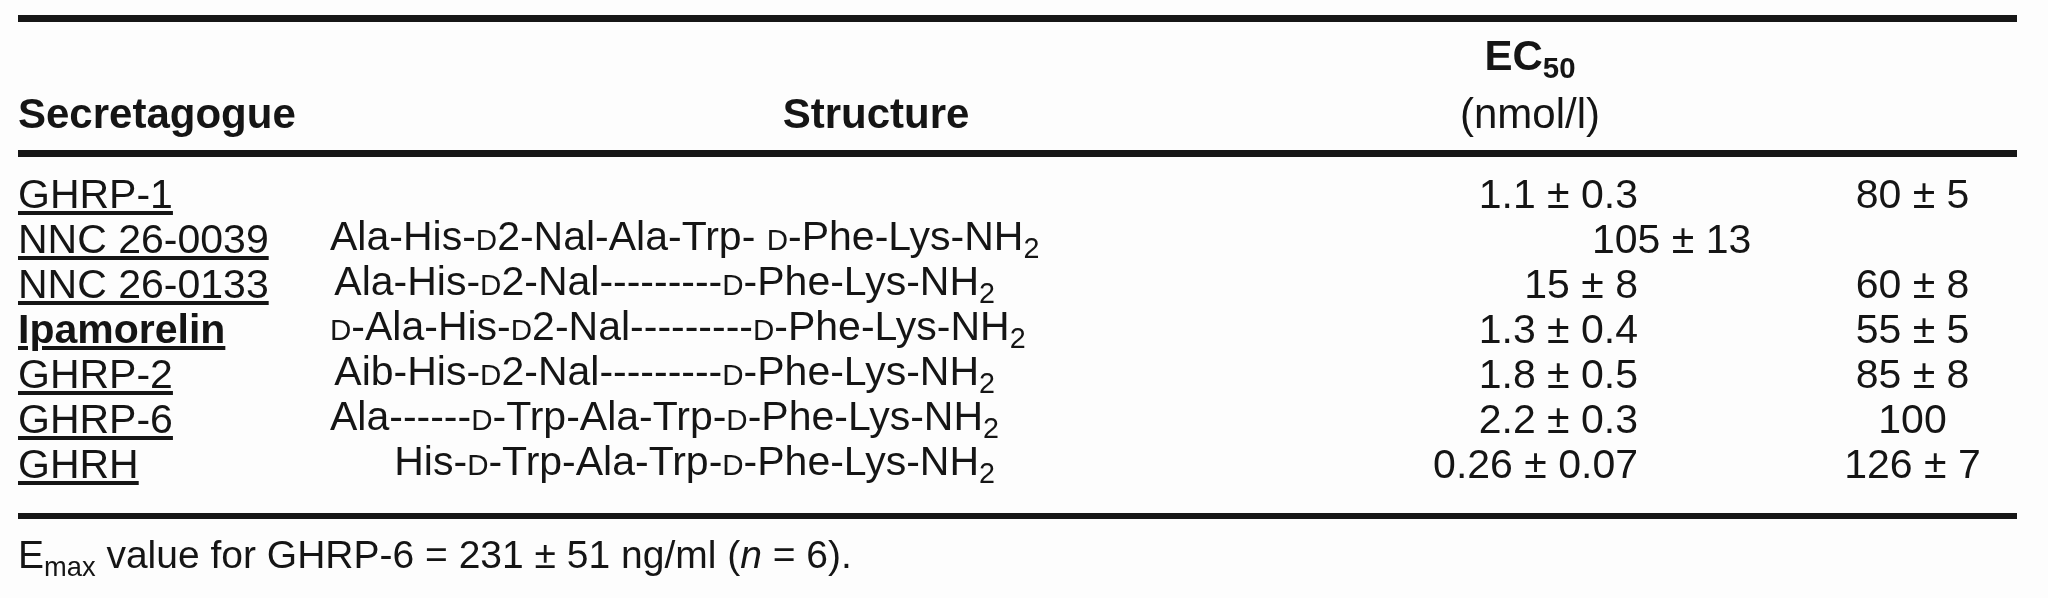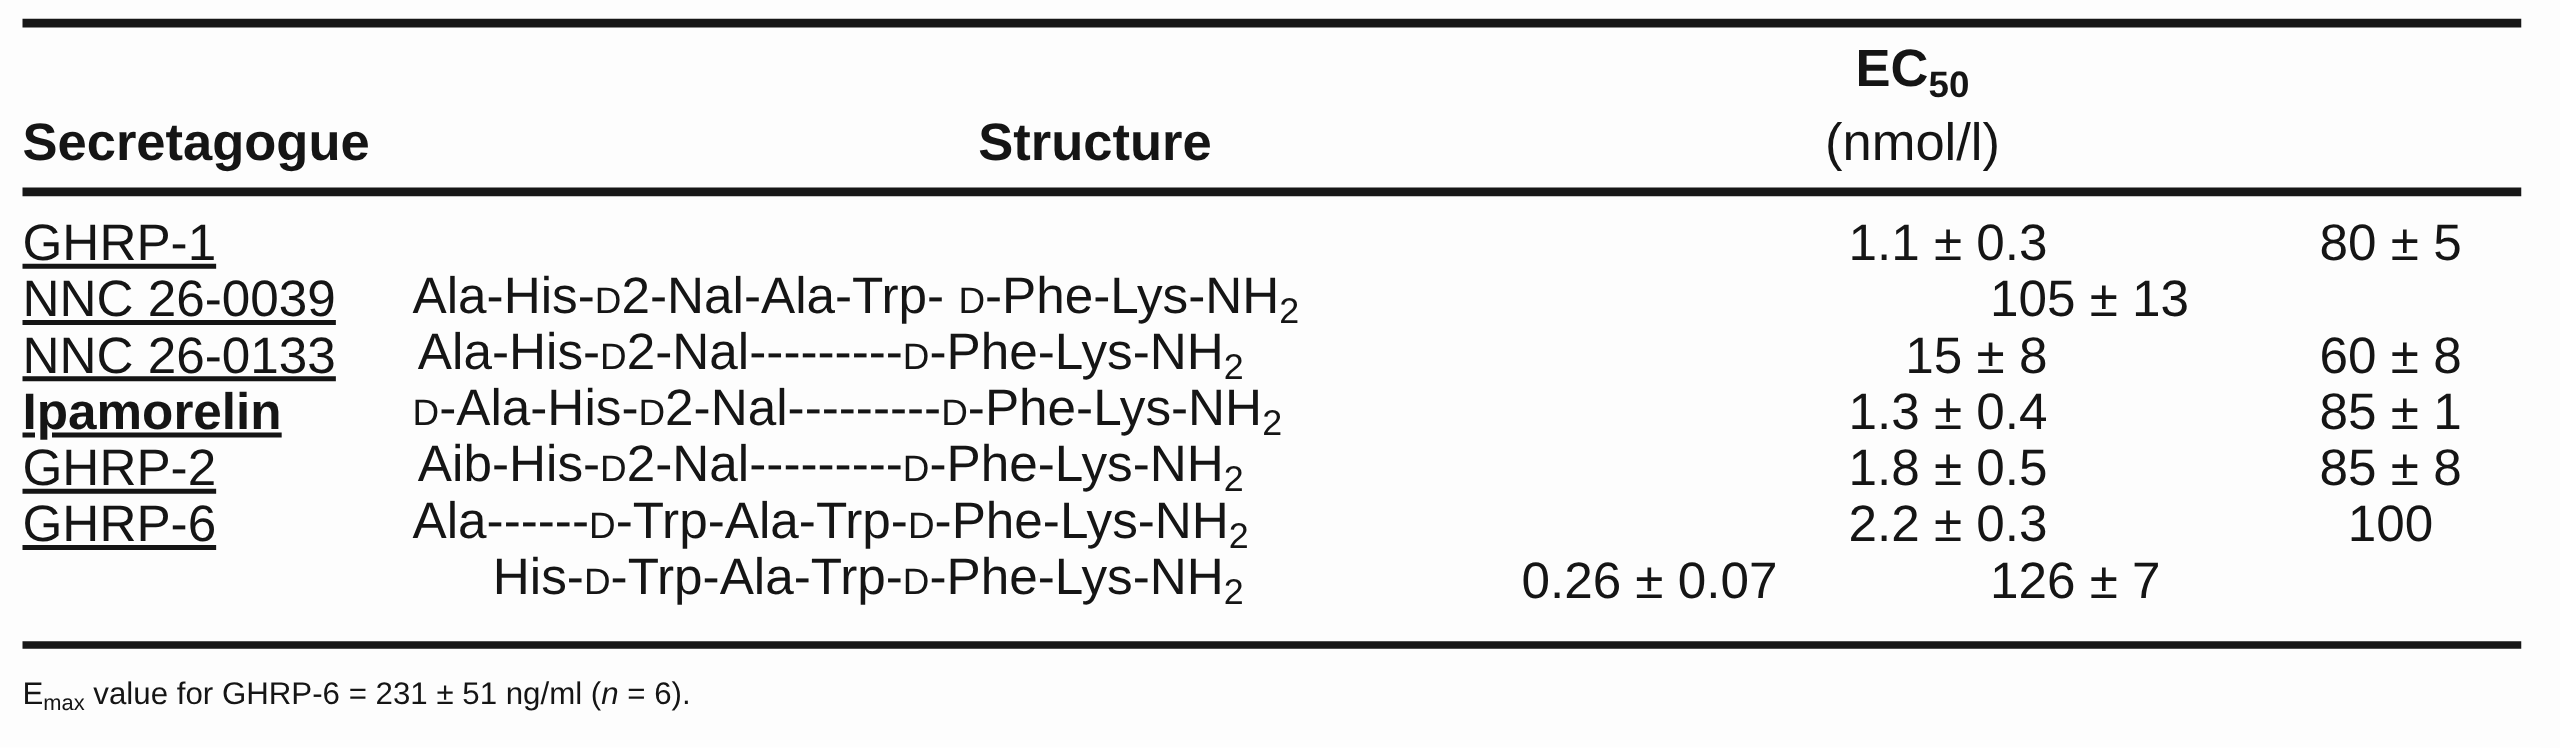--- a/index.html
+++ b/index.html
@@ -35,21 +35,21 @@
   .trow { height:45px; line-height:45px; font-size:41px; }
   .c { white-space:nowrap; overflow:visible; }
   .c-name { text-align:left;text-decoration:underline; }
   .c-struct { text-align:right; padding-right:427px;margin-top:42px; }
   .c-ec50 { text-align:right; }
   .c-emax { text-align:center; padding-left:170px; }
   .bold { font-weight:bold; }
 
   .footnote {
     position:absolute; left:18px; top:530px; width:1960px;
-    font-size:25px; line-height:50px; white-space:nowrap;
+    font-size:39px; line-height:50px; white-space:nowrap;
   }
 
   .subscript { font-size:0.70em; vertical-align:-0.28em; letter-spacing:0; }
   .smallcap { font-size:0.72em; }
   .italic { font-style:italic; }
 </style>
 </head>
 <body>
 
 <div class="sheet">
@@ -86,38 +86,39 @@
       <div class="c c-name">NNC 26-0133</div>
       <div class="c c-struct"><span class="smallcap">D</span><span>-Ala-His-</span><span class="smallcap">D</span><span>2-Nal---------</span><span class="smallcap">D</span><span>-Phe-Lys-NH</span><span class="subscript">2</span></div>
       <div class="c c-ec50">15 ± 8</div>
       <div class="c c-emax">60 ± 8</div>
     </div>
 
     <div class="trow grid4">
       <div class="c c-name bold">Ipamorelin</div>
       <div class="c c-struct"><span>Aib-His-</span><span class="smallcap">D</span><span>2-Nal---------</span><span class="smallcap">D</span><span>-Phe-Lys-NH</span><span class="subscript">2</span></div>
       <div class="c c-ec50">1.3 ± 0.4</div>
-      <div class="c c-emax">85 ± 1</div>
+      <div class="c c-emax">55 ± 5</div>
     </div>
 
     <div class="trow grid4">
       <div class="c c-name">GHRP-2</div>
       <div class="c c-struct"><span>Ala------</span><span class="smallcap">D</span><span>-Trp-Ala-Trp-</span><span class="smallcap">D</span><span>-Phe-Lys-NH</span><span class="subscript">2</span></div>
       <div class="c c-ec50">1.8 ± 0.5</div>
       <div class="c c-emax">85 ± 8</div>
     </div>
 
     <div class="trow grid4">
       <div class="c c-name">GHRP-6</div>
       <div class="c c-struct"><span>His-</span><span class="smallcap">D</span><span>-Trp-Ala-Trp-</span><span class="smallcap">D</span><span>-Phe-Lys-NH</span><span class="subscript">2</span></div>
       <div class="c c-ec50">2.2 ± 0.3</div>
       <div class="c c-emax">100</div>
     </div>
 
     <div class="trow grid4">
+      <div class="c c-name">GHRH</div>
       <div class="c c-struct"></div>
       <div class="c c-ec50">0.26 ± 0.07</div>
       <div class="c c-emax">126 ± 7</div>
     </div>
 
   </div>
 
   <div class="rule rule-bot"></div>
 
   <div class="footnote"><span>E</span><span class="subscript">max</span><span> value for GHRP-6 = 231 ± 51 ng/ml (</span><span class="italic">n</span><span> = 6).</span></div>

